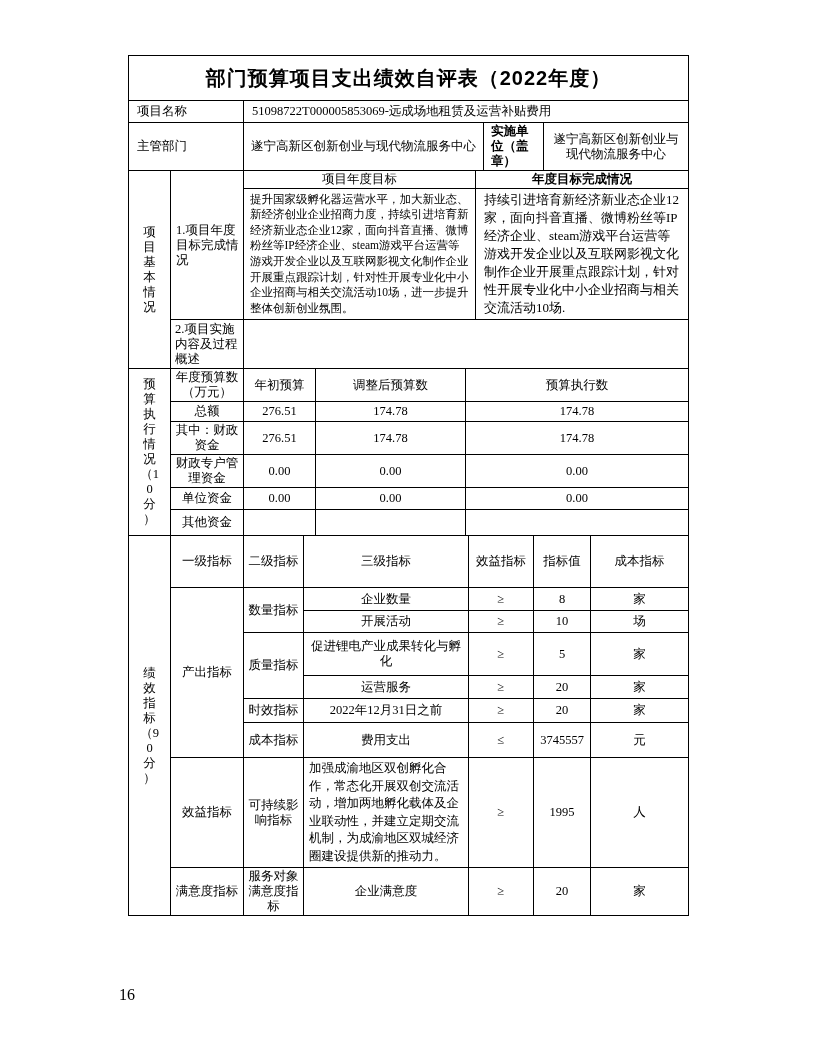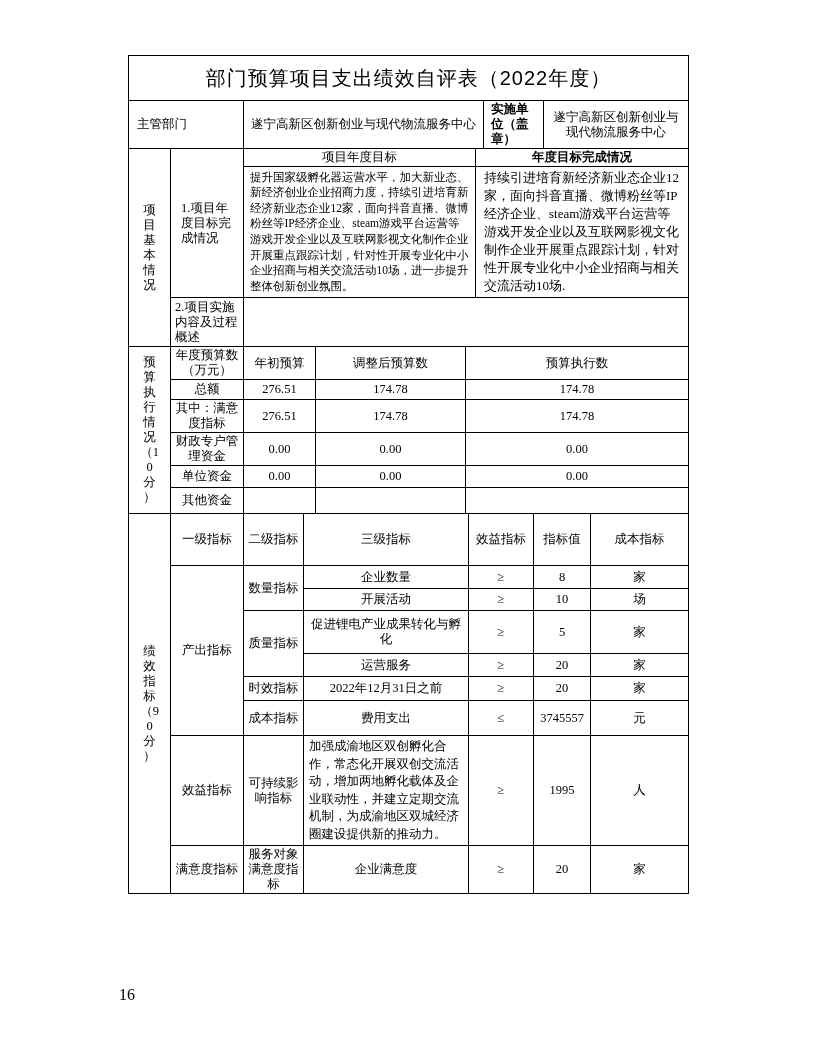--- a/index.html
+++ b/index.html
@@ -19,21 +19,21 @@
     font-size:12.5px;
     line-height:15px;
     text-align:center;
     vertical-align:middle;
     padding:1px 4px;
     overflow:hidden;
     word-break:break-word;
   }
   .title-cell {
     font-family:"Liberation Sans","DejaVu Sans",sans-serif;
-    font-weight:normal;
+    font-weight:bold;
     font-size:20px;
     letter-spacing:1px;
     text-align:center;
   }
   .b {
     font-family:"Liberation Sans","DejaVu Sans",sans-serif;
     font-weight:bold;
     font-size:12.5px;
   }
   .l { text-align:left; padding-left:8px; }
@@ -67,20 +67,32 @@
       <colgroup>
           <col style="width:560px">
         </colgroup>
       <tbody>
           <tr style="height:45px">
         <td class="title-cell">部门预算项目支出绩效自评表（2022年度）</td>
       </tr>
     </tbody>
       </table>
 
+    <table>
+      <colgroup>
+          <col style="width:115px">
+          <col style="width:445px">
+        </colgroup>
+      <tbody>
+          <tr style="height:22px">
+        <td class="l">项目名称</td>
+        <td class="l">51098722T000005853069-远成场地租赁及运营补贴费用</td>
+      </tr>
+    </tbody>
+      </table>
 
     <table>
       <colgroup>
           <col style="width:115px">
           <col style="width:240px">
           <col style="width:60px">
           <col style="width:145px">
         </colgroup>
       <tbody>
           <tr style="height:48px">
@@ -97,21 +109,21 @@
           <col style="width:42px">
           <col style="width:73px">
           <col style="width:232px">
           <col style="width:213px">
         </colgroup>
       <tbody>
           <tr style="height:18px">
         <td class="v" rowspan="3">项目
 基本
 情况</td>
-        <td class="l" rowspan="2" style="padding-left:10px">1.项目年度目标完成情况</td>
+        <td class="l" rowspan="2" style="padding-left:5px">1.项目年度目标完成情况</td>
         <td style="padding:0">项目年度目标</td>
         <td class="b" style="padding:0">年度目标完成情况</td>
       </tr>
       <tr style="height:125px">
         <td class="goal">提升国家级孵化器运营水平，加大新业态、新经济创业企业招商力度，持续引进培育新经济新业态企业12家，面向抖音直播、微博粉丝等IP经济企业、steam游戏平台运营等游戏开发企业以及互联网影视文化制作企业开展重点跟踪计划，针对性开展专业化中小企业招商与相关交流活动10场，进一步提升整体创新创业氛围。</td>
         <td class="comp">持续引进培育新经济新业态企业12家，面向抖音直播、微博粉丝等IP经济企业、steam游戏平台运营等游戏开发企业以及互联网影视文化制作企业开展重点跟踪计划，针对性开展专业化中小企业招商与相关交流活动10场.</td>
       </tr>
       <tr style="height:49px">
         <td class="l" style="padding-left:4px">2.项目实施内容及过程概述</td>
         <td colspan="2"></td>
@@ -139,21 +151,21 @@
         <td>调整后预算数</td>
         <td>预算执行数</td>
       </tr>
       <tr style="height:20px">
         <td>总额</td>
         <td>276.51</td>
         <td>174.78</td>
         <td>174.78</td>
       </tr>
       <tr style="height:33px">
-        <td>其中：满意度指标</td>
+        <td>其中：财政资金</td>
         <td>276.51</td>
         <td>174.78</td>
         <td>174.78</td>
       </tr>
       <tr style="height:32px">
         <td>财政专户管理资金</td>
         <td>0.00</td>
         <td>0.00</td>
         <td>0.00</td>
       </tr>

